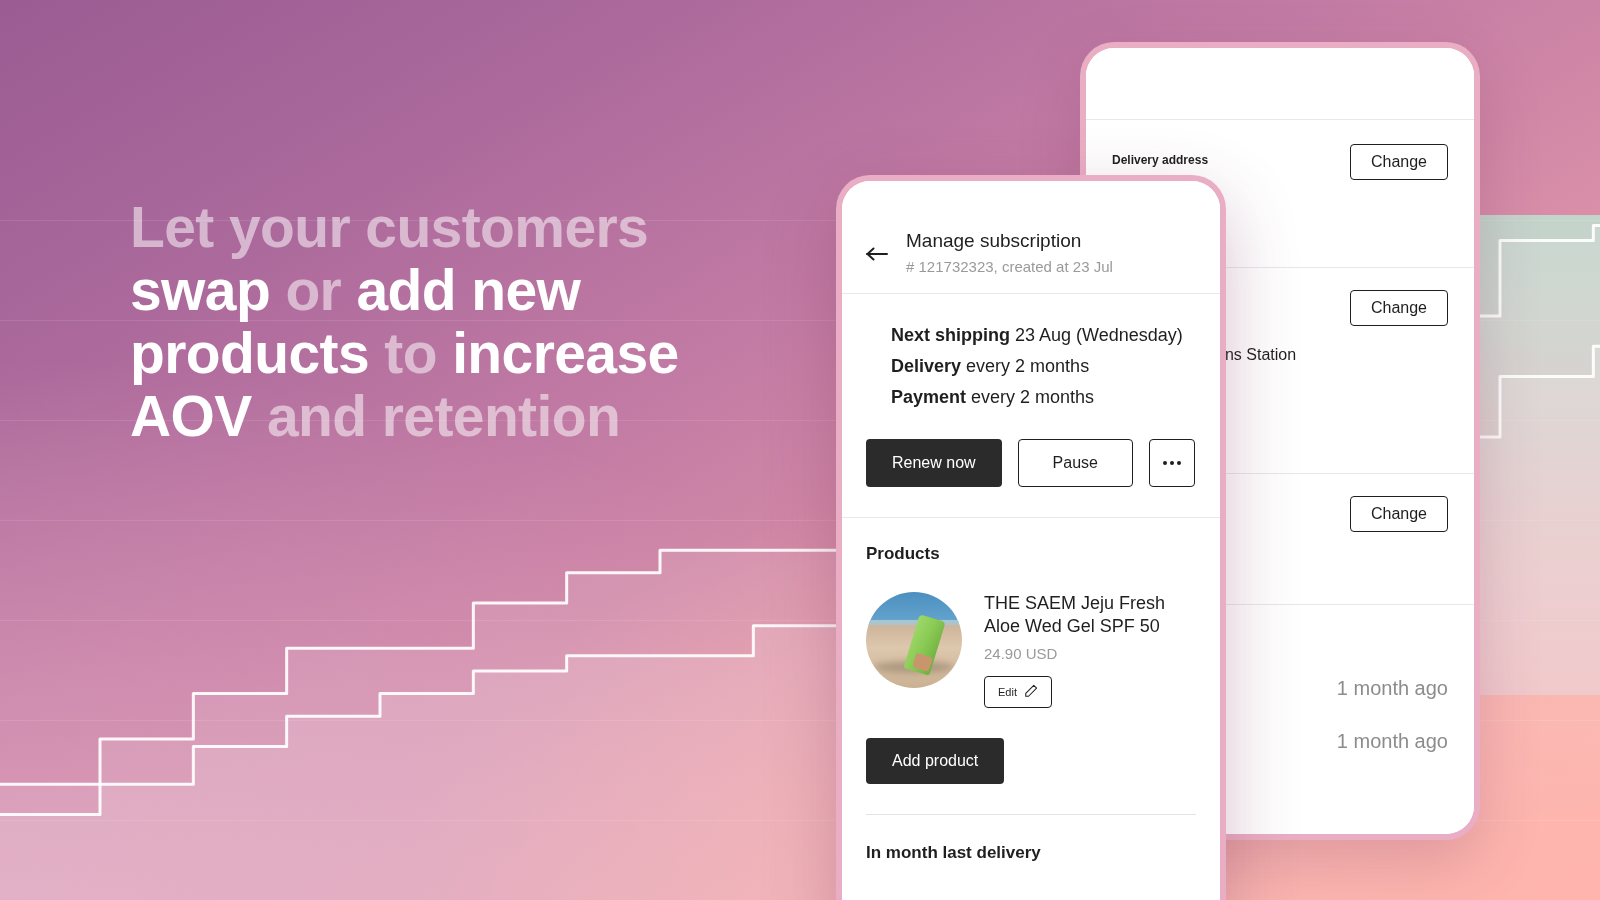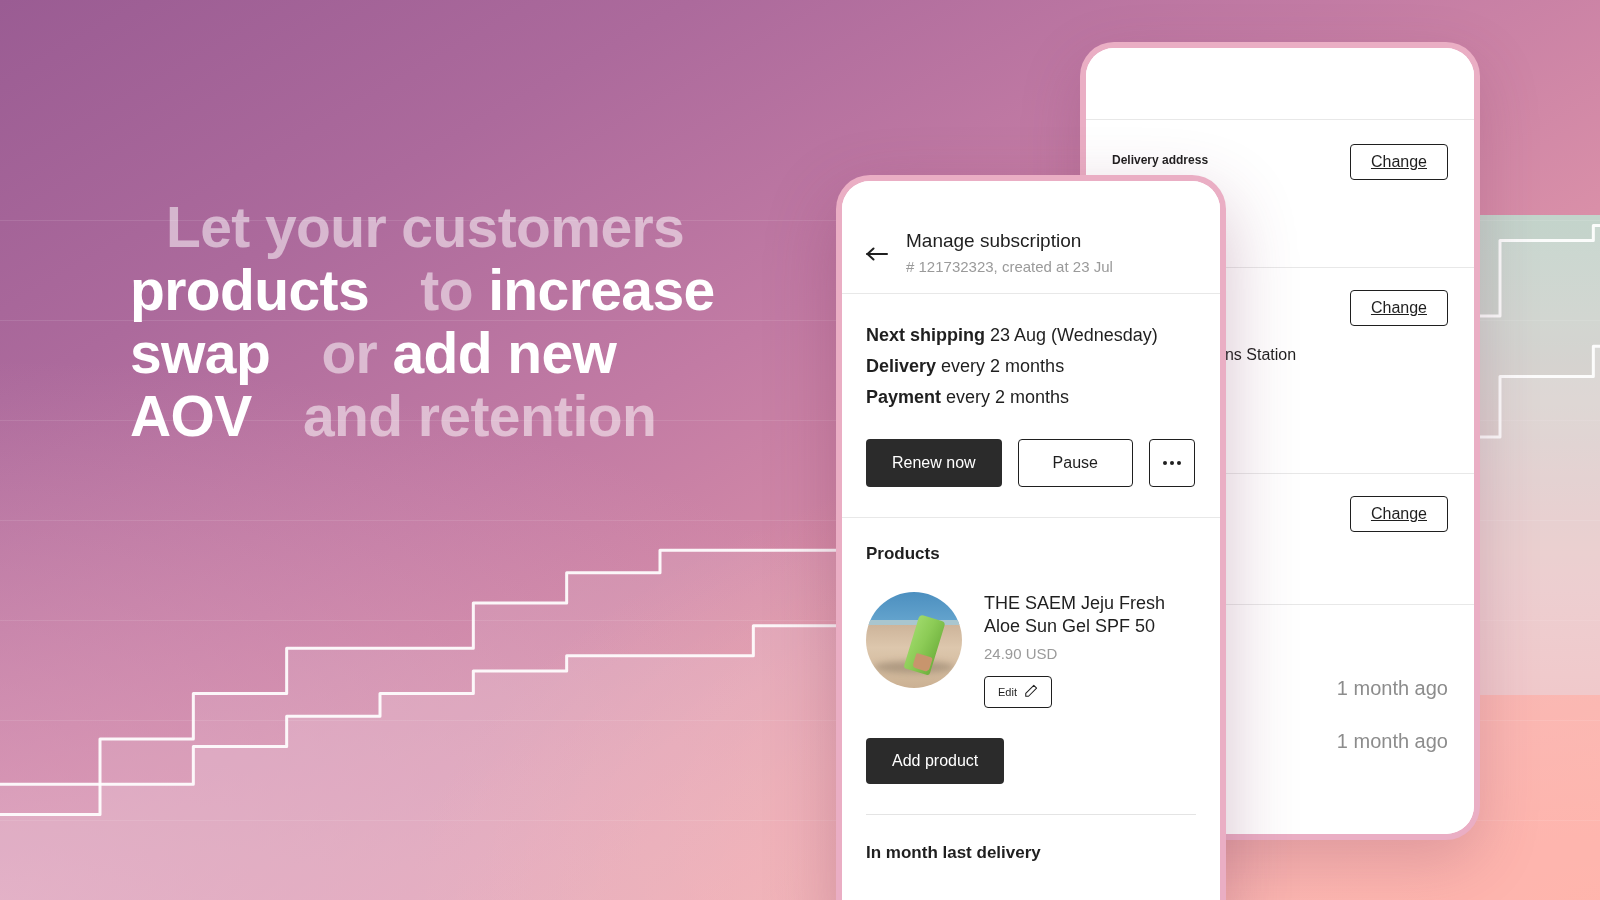--- a/index.html
+++ b/index.html
@@ -31,21 +31,21 @@
     background:rgba(255,255,255,0.10);
   }
   #chart-svg { position:absolute; inset:0; width:1600px; height:900px; }
 
   
   #headline {
     position:absolute; left:130px; top:196px; width:640px;
     font-size:57px; font-weight:700; line-height:1.105;
     letter-spacing:-0.6px; color:#ffffff;
   }
-  #headline .dim { color:rgba(255,255,255,0.52);margin-left:36px; }
+  #headline .dim { color:rgba(255,255,255,0.52); }
 
   
   .phone {
     position:absolute;
     background:#ffffff;
     border-radius:34px;
     border:6px solid rgba(233,170,193,0.95);
     overflow:hidden;
   }
   #phone-back {
@@ -60,40 +60,40 @@
 
   
   .b-row {
     display:flex; align-items:flex-start; justify-content:space-between;
     padding:0 26px;
   }
   .b-sep { height:1px; background:#e8e8e8; margin:0; }
   .btn-change {
     border:1.5px solid #1f1f1f; background:#fff; border-radius:4px;
     font-size:16px; color:#1f1f1f; padding:8px 20px;
-    font-family:"Liberation Sans", sans-serif; cursor:pointer; white-space:nowrap;text-decoration:underline;
+    font-family:"Liberation Sans", sans-serif; cursor:pointer; white-space:nowrap;
   }
   .b-title { font-size:12px; font-weight:700; color:#1f1f1f; padding-top:9px; }
   .b-sub { font-size:16px; color:#8c8c8c; line-height:1.45; }
   .b-strong { font-size:16px; color:#1f1f1f; }
   .hist-row {
     display:flex; justify-content:space-between; align-items:center;
     padding:0 26px; font-size:20px;
   }
   .hist-label { color:#1f1f1f; }
   .hist-time { color:#8c8c8c; }
 
   
   .f-header { display:flex; align-items:flex-start; gap:16px; padding:48px 24px 18px 22px; }
   .back-arrow { width:26px; height:26px; flex:0 0 auto; margin-top:12px; }
   .f-title { font-size:19px; color:#1f1f1f; line-height:1.25; }
   .f-subtitle { font-size:15px; color:#9a9a9a; margin-top:5px; }
   .f-sep { height:1px; background:#e8e8e8; }
   .f-body { padding:26px 24px 0 24px; }
-  .kv { font-size:18px; color:#1f1f1f; line-height:1.72; }
+  .kv { font-size:18px; color:#1f1f1f; line-height:1.72;margin-left:25px; }
   .kv b { font-weight:700; }
   .f-actions { display:flex; gap:16px; margin-top:26px; padding-bottom:30px; }
   .btn-dark {
     background:#2b2b2b; color:#fff; border:none; border-radius:4px;
     font-size:16px; padding:14px 26px; cursor:pointer;
     font-family:"Liberation Sans", sans-serif;
   }
   .btn-outline {
     background:#fff; color:#1f1f1f; border:1.5px solid #1f1f1f; border-radius:4px;
     font-size:16px; padding:14px 34px; cursor:pointer;
@@ -156,22 +156,22 @@
   <svg id="chart-svg" viewBox="0 0 1600 900" preserveAspectRatio="none">
       <path d="M -40 784.2 L 6.666666666666664 784.2 L 6.666666666666664 784.2 L 53.33333333333333 784.2 L 100 784.2 L 100 738.9 L 146.66666666666666 738.9 L 193.33333333333331 738.9 L 193.33333333333331 693.5999999999999 L 240 693.5999999999999 L 286.66666666666663 693.5999999999999 L 286.66666666666663 648.3 L 333.3333333333333 648.3 L 380 648.3 L 380 648.3 L 426.6666666666667 648.3 L 473.33333333333337 648.3 L 473.33333333333337 603 L 520 603 L 566.6666666666667 603 L 566.6666666666667 572.8 L 613.3333333333334 572.8 L 660 572.8 L 660 550.1500000000001 L 706.6666666666666 550.1500000000001 L 753.3333333333333 550.1500000000001 L 753.3333333333333 550.1500000000001 L 800 550.1500000000001 L 846.6666666666667 550.1500000000001 L 846.6666666666667 512.4 L 893.3333333333334 512.4 L 940 512.4 L 940 512.4 L 986.6666666666667 512.4 L 1033.3333333333335 512.4 L 1033.3333333333335 482.19999999999993 L 1080 482.19999999999993 L 1126.6666666666665 482.19999999999993 L 1126.6666666666665 436.9 L 1173.3333333333333 436.9 L 1220 436.9 L 1220 346.29999999999995 L 1266.6666666666667 346.29999999999995 L 1313.3333333333335 346.29999999999995 L 1313.3333333333335 316.1 L 1360 316.1 L 1406.6666666666665 316.1 L 1406.6666666666665 316.1 L 1453.3333333333333 316.1 L 1500 316.1 L 1500 240.60000000000002 L 1546.6666666666665 240.60000000000002 L 1593.3333333333333 240.60000000000002 L 1593.3333333333333 225.5 L 1640 225.5 L 1640 910 L -40 910 Z" fill="rgba(255,255,255,0.1)"></path>
       <path d="M -40 784.2 L 6.666666666666664 784.2 L 6.666666666666664 784.2 L 53.33333333333333 784.2 L 100 784.2 L 100 738.9 L 146.66666666666666 738.9 L 193.33333333333331 738.9 L 193.33333333333331 693.5999999999999 L 240 693.5999999999999 L 286.66666666666663 693.5999999999999 L 286.66666666666663 648.3 L 333.3333333333333 648.3 L 380 648.3 L 380 648.3 L 426.6666666666667 648.3 L 473.33333333333337 648.3 L 473.33333333333337 603 L 520 603 L 566.6666666666667 603 L 566.6666666666667 572.8 L 613.3333333333334 572.8 L 660 572.8 L 660 550.1500000000001 L 706.6666666666666 550.1500000000001 L 753.3333333333333 550.1500000000001 L 753.3333333333333 550.1500000000001 L 800 550.1500000000001 L 846.6666666666667 550.1500000000001 L 846.6666666666667 512.4 L 893.3333333333334 512.4 L 940 512.4 L 940 512.4 L 986.6666666666667 512.4 L 1033.3333333333335 512.4 L 1033.3333333333335 482.19999999999993 L 1080 482.19999999999993 L 1126.6666666666665 482.19999999999993 L 1126.6666666666665 436.9 L 1173.3333333333333 436.9 L 1220 436.9 L 1220 346.29999999999995 L 1266.6666666666667 346.29999999999995 L 1313.3333333333335 346.29999999999995 L 1313.3333333333335 316.1 L 1360 316.1 L 1406.6666666666665 316.1 L 1406.6666666666665 316.1 L 1453.3333333333333 316.1 L 1500 316.1 L 1500 240.60000000000002 L 1546.6666666666665 240.60000000000002 L 1593.3333333333333 240.60000000000002 L 1593.3333333333333 225.5 L 1640 225.5" fill="none" stroke="rgba(255,255,255,0.92)" stroke-width="3" stroke-linejoin="round"></path>
       <path d="M -40 814.4 L 6.666666666666664 814.4 L 6.666666666666664 814.4 L 53.33333333333333 814.4 L 100 814.4 L 100 784.2 L 146.66666666666666 784.2 L 193.33333333333331 784.2 L 193.33333333333331 746.45 L 240 746.45 L 286.66666666666663 746.45 L 286.66666666666663 716.25 L 333.3333333333333 716.25 L 380 716.25 L 380 693.5999999999999 L 426.6666666666667 693.5999999999999 L 473.33333333333337 693.5999999999999 L 473.33333333333337 670.95 L 520 670.95 L 566.6666666666667 670.95 L 566.6666666666667 655.85 L 613.3333333333334 655.85 L 660 655.85 L 660 655.85 L 706.6666666666666 655.85 L 753.3333333333333 655.85 L 753.3333333333333 625.65 L 800 625.65 L 846.6666666666667 625.65 L 846.6666666666667 595.45 L 893.3333333333334 595.45 L 940 595.45 L 940 572.8 L 986.6666666666667 572.8 L 1033.3333333333335 572.8 L 1033.3333333333335 572.8 L 1080 572.8 L 1126.6666666666665 572.8 L 1126.6666666666665 542.6 L 1173.3333333333333 542.6 L 1220 542.6 L 1220 512.4 L 1266.6666666666667 512.4 L 1313.3333333333335 512.4 L 1313.3333333333335 436.9 L 1360 436.9 L 1406.6666666666665 436.9 L 1406.6666666666665 436.9 L 1453.3333333333333 436.9 L 1500 436.9 L 1500 376.5 L 1546.6666666666665 376.5 L 1593.3333333333333 376.5 L 1593.3333333333333 346.29999999999995 L 1640 346.29999999999995 L 1640 910 L -40 910 Z" fill="rgba(255,255,255,0.13)"></path>
       <path d="M -40 814.4 L 6.666666666666664 814.4 L 6.666666666666664 814.4 L 53.33333333333333 814.4 L 100 814.4 L 100 784.2 L 146.66666666666666 784.2 L 193.33333333333331 784.2 L 193.33333333333331 746.45 L 240 746.45 L 286.66666666666663 746.45 L 286.66666666666663 716.25 L 333.3333333333333 716.25 L 380 716.25 L 380 693.5999999999999 L 426.6666666666667 693.5999999999999 L 473.33333333333337 693.5999999999999 L 473.33333333333337 670.95 L 520 670.95 L 566.6666666666667 670.95 L 566.6666666666667 655.85 L 613.3333333333334 655.85 L 660 655.85 L 660 655.85 L 706.6666666666666 655.85 L 753.3333333333333 655.85 L 753.3333333333333 625.65 L 800 625.65 L 846.6666666666667 625.65 L 846.6666666666667 595.45 L 893.3333333333334 595.45 L 940 595.45 L 940 572.8 L 986.6666666666667 572.8 L 1033.3333333333335 572.8 L 1033.3333333333335 572.8 L 1080 572.8 L 1126.6666666666665 572.8 L 1126.6666666666665 542.6 L 1173.3333333333333 542.6 L 1220 542.6 L 1220 512.4 L 1266.6666666666667 512.4 L 1313.3333333333335 512.4 L 1313.3333333333335 436.9 L 1360 436.9 L 1406.6666666666665 436.9 L 1406.6666666666665 436.9 L 1453.3333333333333 436.9 L 1500 436.9 L 1500 376.5 L 1546.6666666666665 376.5 L 1593.3333333333333 376.5 L 1593.3333333333333 346.29999999999995 L 1640 346.29999999999995" fill="none" stroke="rgba(255,255,255,0.92)" stroke-width="3" stroke-linejoin="round"></path>
     </svg>
 </div>
 
 <h1 id="headline">
     <div><span class="dim">Let your customers</span></div>
+    <div><span>swap </span><span class="dim">or </span><span>add new</span></div>
     <div><span>products </span><span class="dim">to </span><span>increase</span></div>
-    <div><span>swap </span><span class="dim">or </span><span>add new</span></div>
     <div><span>AOV </span><span class="dim">and retention</span></div>
   </h1>
 
 <div class="phone" id="phone-back">
   <div class="screen">
 
     <div style="height:71px"></div>
     <div class="b-sep"></div>
 
     <div class="b-row" style="padding-top:24px">
@@ -273,21 +273,21 @@
       <div class="sec-title">Products</div>
 
       <div class="product">
         <div class="thumb">
           <div class="sky-sea"></div>
           <div class="shadow"></div>
           <div class="tube"></div>
           <div class="cap"></div>
         </div>
         <div>
-          <div class="p-name">THE SAEM Jeju Fresh Aloe Sun Gel SPF 50</div>
+          <div class="p-name">THE SAEM Jeju Fresh Aloe Wed Gel SPF 50</div>
           <div class="p-price">24.90 USD</div>
           <button class="btn-edit">
             <span>Edit</span>
             <span>
               <svg viewBox="0 0 16 16" width="14" height="14" aria-hidden="true">
                 <path d="M11.2 1.6 L14.4 4.8 L5.2 14 L2 14 L2 10.8 Z" fill="none" stroke="#1f1f1f" stroke-width="1.2" stroke-linejoin="round"></path>
               </svg>
             </span>
           </button>
         </div>

